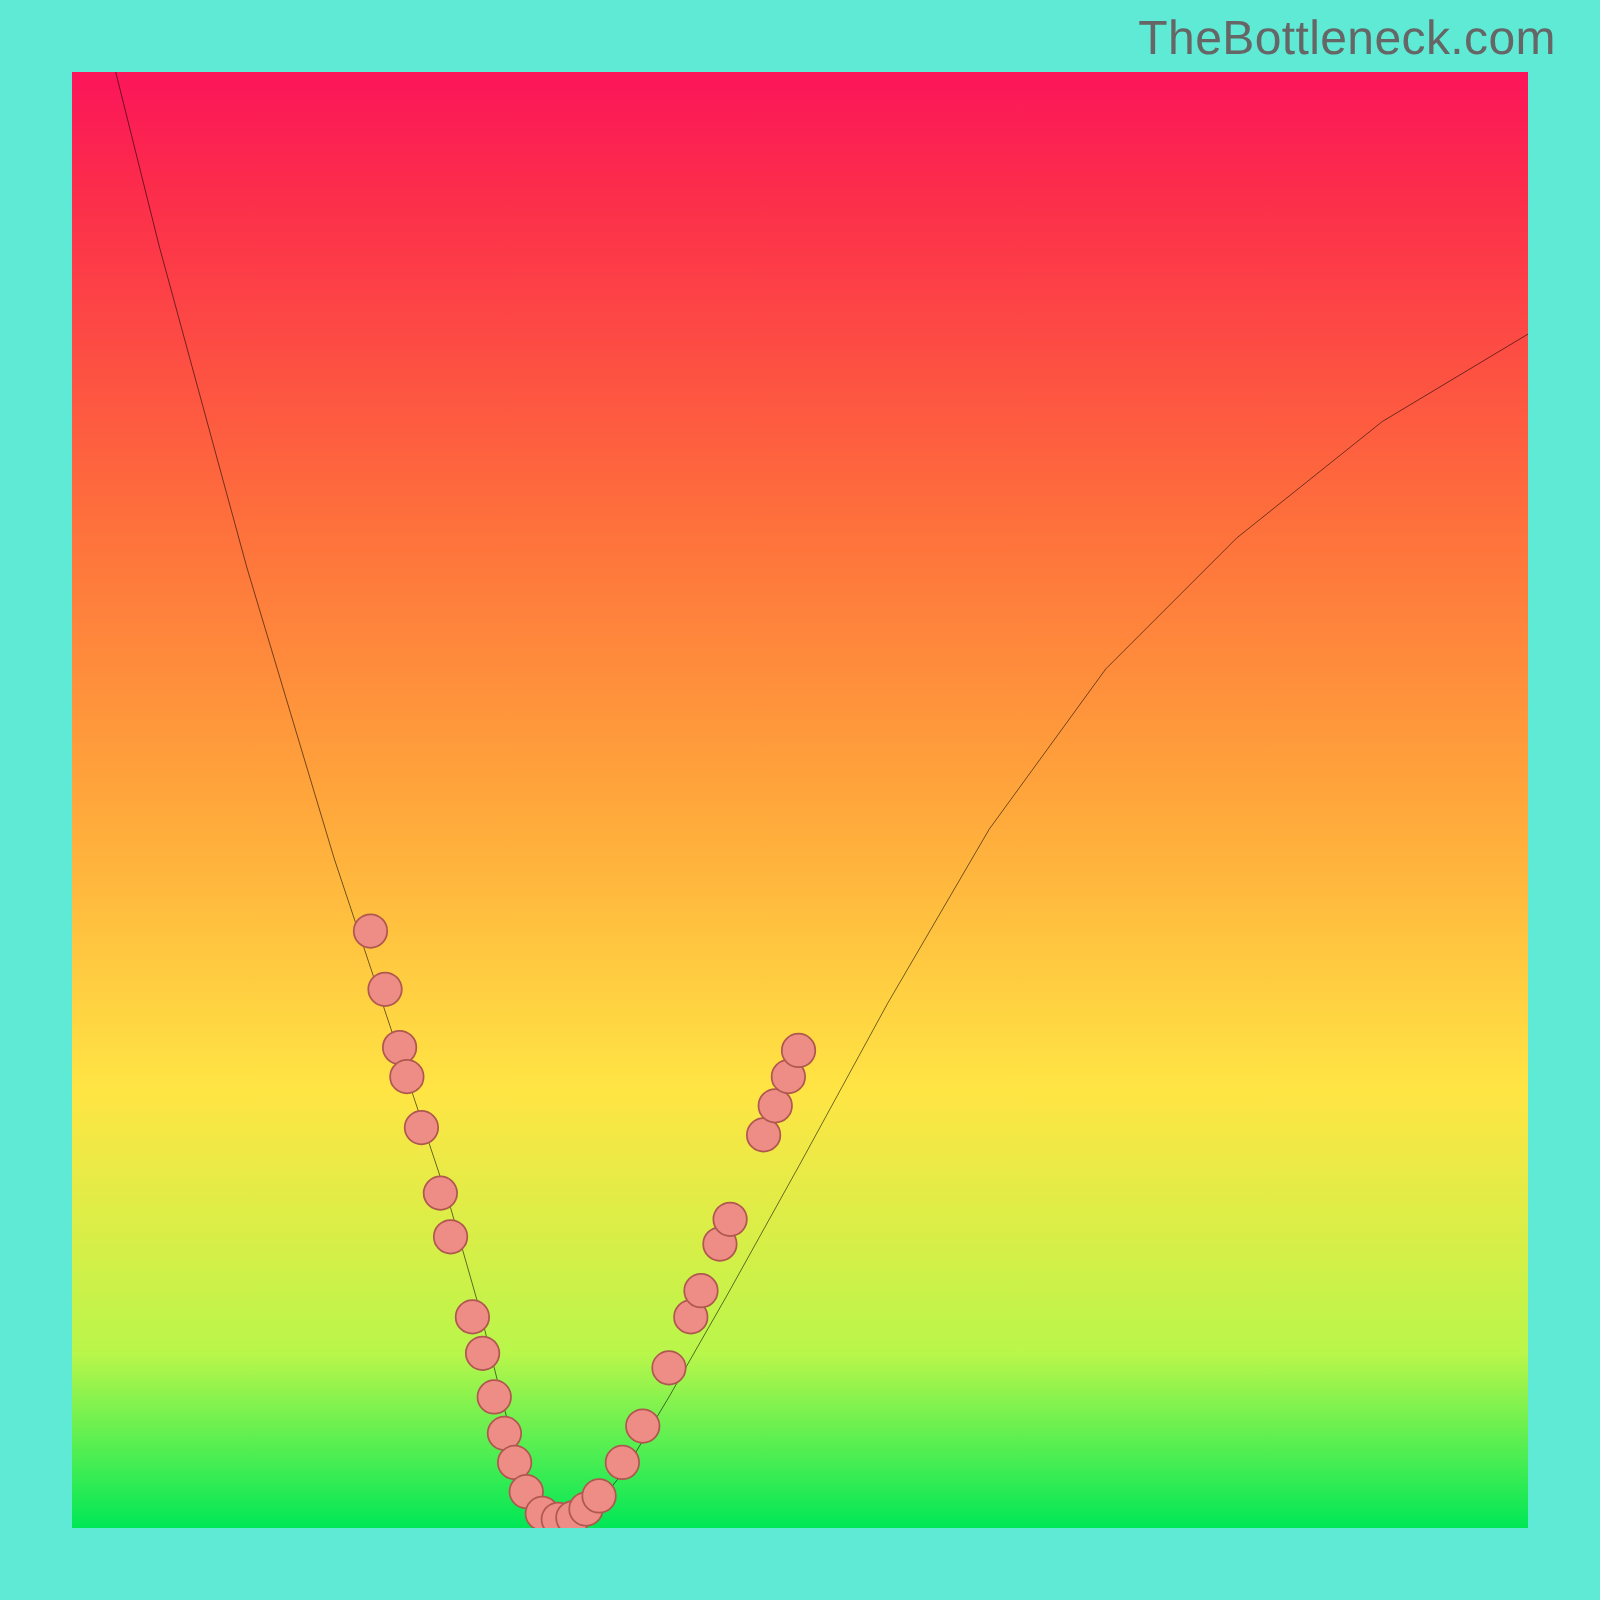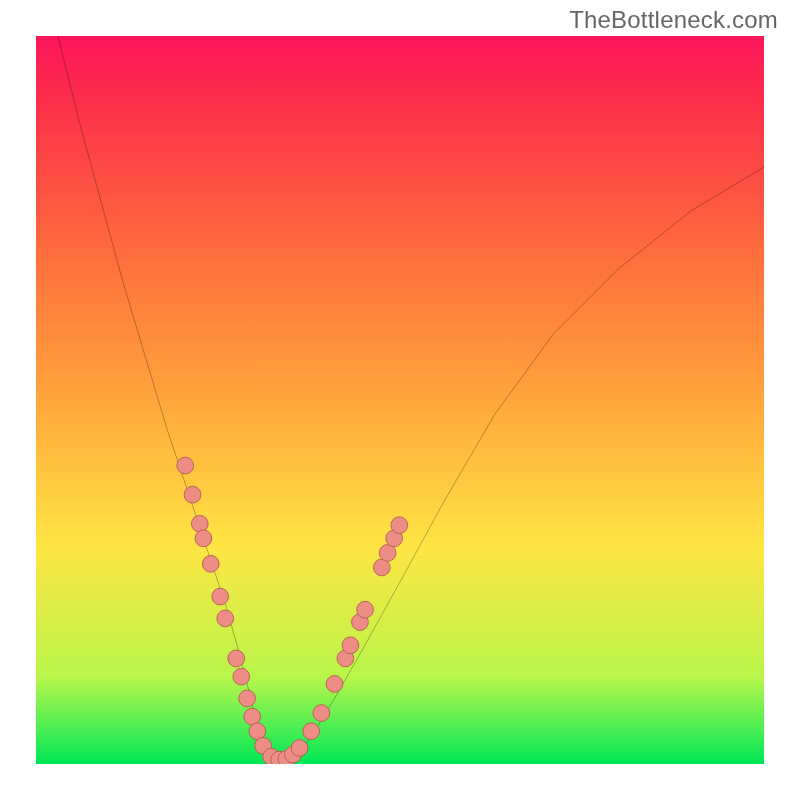--- a/index.html
+++ b/index.html
@@ -1,21 +1,21 @@
 <!DOCTYPE html>
 <html><head>
 <meta charset="utf-8">
 <style>
   * { margin: 0; padding: 0; box-sizing: border-box; }
   html, body { width: 800px; height: 800px; overflow: hidden; background: #000; }
   .frame {
     position: absolute;
     top: 0; left: 0;
     width: 800px; height: 800px;
-    background: #ffffff;
+    background: #5eead4;
   }
   .plot {
     position: absolute;
     top: 36px;
     left: 36px;
     width: 728px;
     height: 728px;
     overflow: hidden;
   }
   .gradient {

